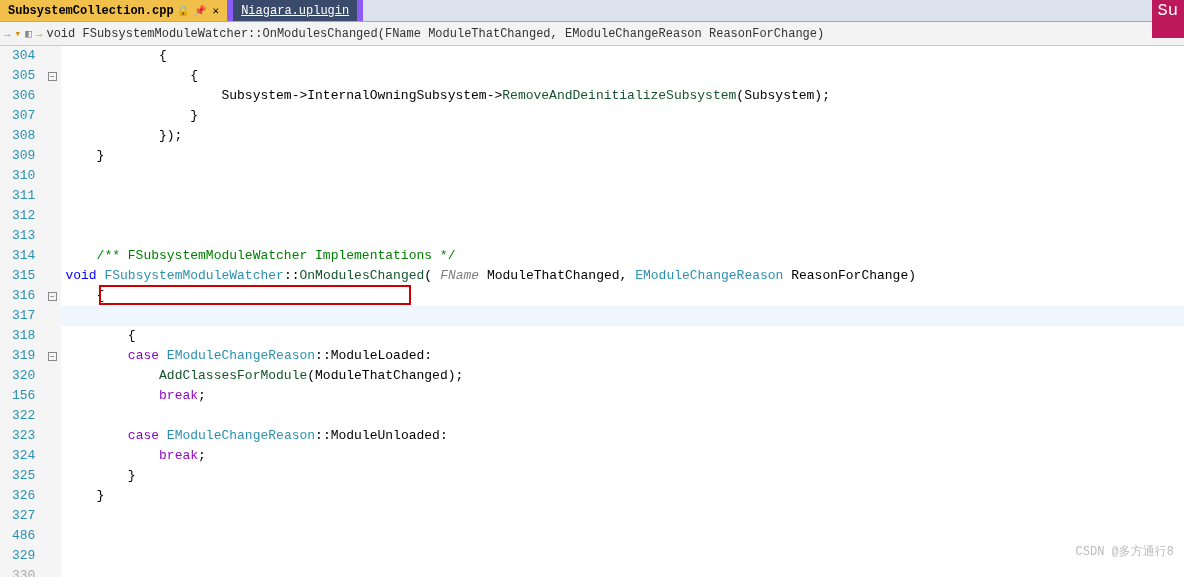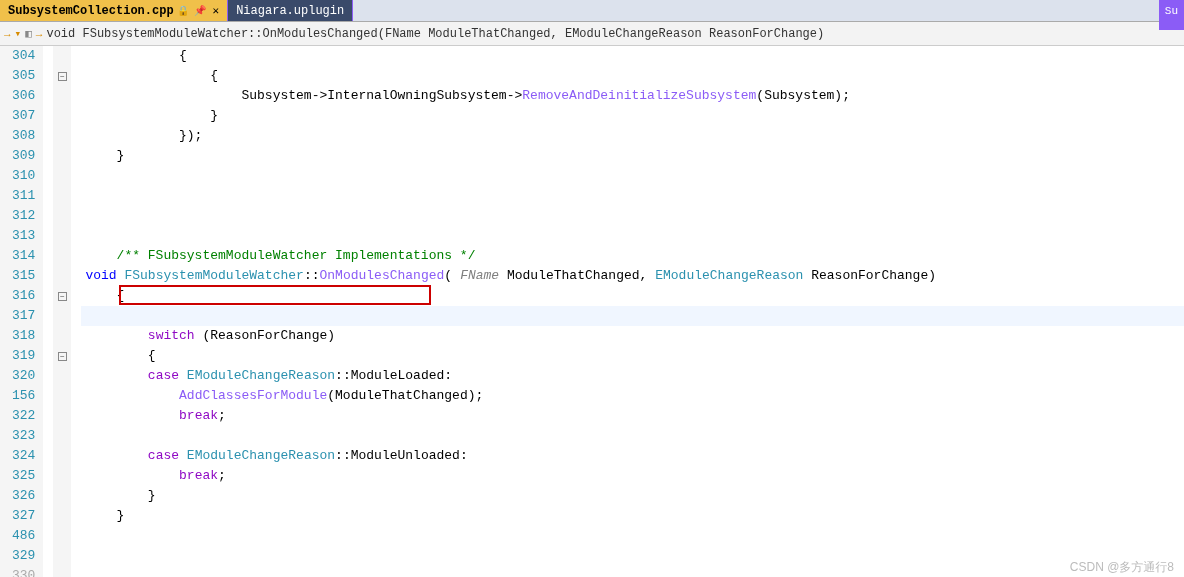--- a/index.html
+++ b/index.html
@@ -16,61 +16,61 @@
       background: #dce2ed;
       height: 22px;
       border-bottom: 1px solid #aaa;
     }
     .tab {
       display: flex;
       align-items: center;
       padding: 0 8px;
       gap: 4px;
       font-size: 12px;
-      border-right: 1px solid #8b5cf6;
+      border-right: 6px solid #8b5cf6;
       cursor: pointer;
     }
     .tab.active {
       background: #f0c04a;
       font-weight: bold;
     }
     .tab.inactive {
       background: #3a4a6a;
       color: #fff;
+      text-decoration: underline;
     }
     .tab-icon { font-size: 10px; }
     .tab-close { font-size: 11px; margin-left: 2px; }
     .badge {
       position: absolute;
       right: 0;
       top: 0;
-      background: #8b5cf6;
+      background: #be185d;
       color: #fff;
-      font-size: 11px;
+      font-size: 17px;
       padding: 2px 6px;
-      height: 30px;
+      height: 38px;
       line-height: 18px;
     }
     .nav-bar {
       display: flex;
       align-items: center;
       height: 24px;
       background: #f3f3f3;
       border-bottom: 1px solid #ccc;
       padding: 0 4px;
       gap: 4px;
       font-size: 12px;
     }
     .nav-arrow { color: #d78b00; font-size: 11px; cursor: pointer; }
     .nav-text { color: #333; }
     .editor {
       display: flex;
       height: calc(100% - 46px);
       overflow: hidden;
-      gap: 10px;
     }
     .gutter {
       background: #f5f5f5;
       color: #2b91af;
       text-align: right;
       padding: 0 8px 0 12px;
       user-select: none;
       font-size: 13px;
     }
     .gutter-line { height: 20px; line-height: 20px; }
@@ -96,36 +96,36 @@
       height: 20px;
       line-height: 20px;
       white-space: pre;
       padding-left: 4px;
     }
     .code-line.current {
       background: #f0f6ff;
     }
     .kw { color: #0000ff; }
     .cls { color: #2b91af; font-family: Liberation Mono, monospace; }
-    .fn { color: #8b5cf6; }
+    .fn { color: #14532d; }
     .param { color: #808080; font-style: italic; margin-left: 8px; }
     .comment { color: #008000; }
     .purple { color: #8f08c4; }
     .highlight-box {
       border: 2px solid #cc0000;
       position: absolute;
       pointer-events: none;
     }
     .watermark {
       position: absolute;
-      bottom: 1px;
+      bottom: 17px;
       right: 10px;
       color: rgba(120,120,120,0.5);
       font-size: 12px;
-      font-family: Liberation Sans, sans-serif;
+      font-family: Liberation Mono, monospace;
     }
   </style>
 </head>
 <body>
 
 <div class="tabs">
   <div class="tab active">
     <span>SubsystemCollection.cpp</span>
     <span class="tab-icon">🔒</span>
     <span class="tab-icon">📌</span>
@@ -218,21 +218,20 @@
     <div class="code-line">            });</div>
     <div class="code-line">    }</div>
     <div class="code-line"></div>
     <div class="code-line"></div>
     <div class="code-line"></div>
     <div class="code-line"></div>
     <div class="code-line comment">    /** FSubsystemModuleWatcher Implementations */</div>
     <div class="code-line"><span class="kw">void</span><span> </span><span class="cls">FSubsystemModuleWatcher</span><span>::</span><span class="fn">OnModulesChanged</span><span>(</span><span class="param">FName</span><span> ModuleThatChanged, </span><span class="cls">EModuleChangeReason</span><span> ReasonForChange)</span></div>
     <div class="code-line">    {</div>
     <div class="code-line current">        </div>
-    <div class="code-line"><span>        </span><span class="purple">switch</span><span> (ReasonForChange)</span></div>
     <div class="code-line">        {</div>
     <div class="code-line"><span>        </span><span class="purple">case</span><span> </span><span class="cls">EModuleChangeReason</span><span>::ModuleLoaded:</span></div>
     <div class="code-line"><span>            </span><span class="fn">AddClassesForModule</span><span>(ModuleThatChanged);</span></div>
     <div class="code-line"><span>            </span><span class="purple">break</span><span>;</span></div>
     <div class="code-line"></div>
     <div class="code-line"><span>        </span><span class="purple">case</span><span> </span><span class="cls">EModuleChangeReason</span><span>::ModuleUnloaded:</span></div>
     <div class="code-line"><span>            </span><span class="purple">break</span><span>;</span></div>
     <div class="code-line">        }</div>
     <div class="code-line">    }</div>
     <div class="code-line"></div>

